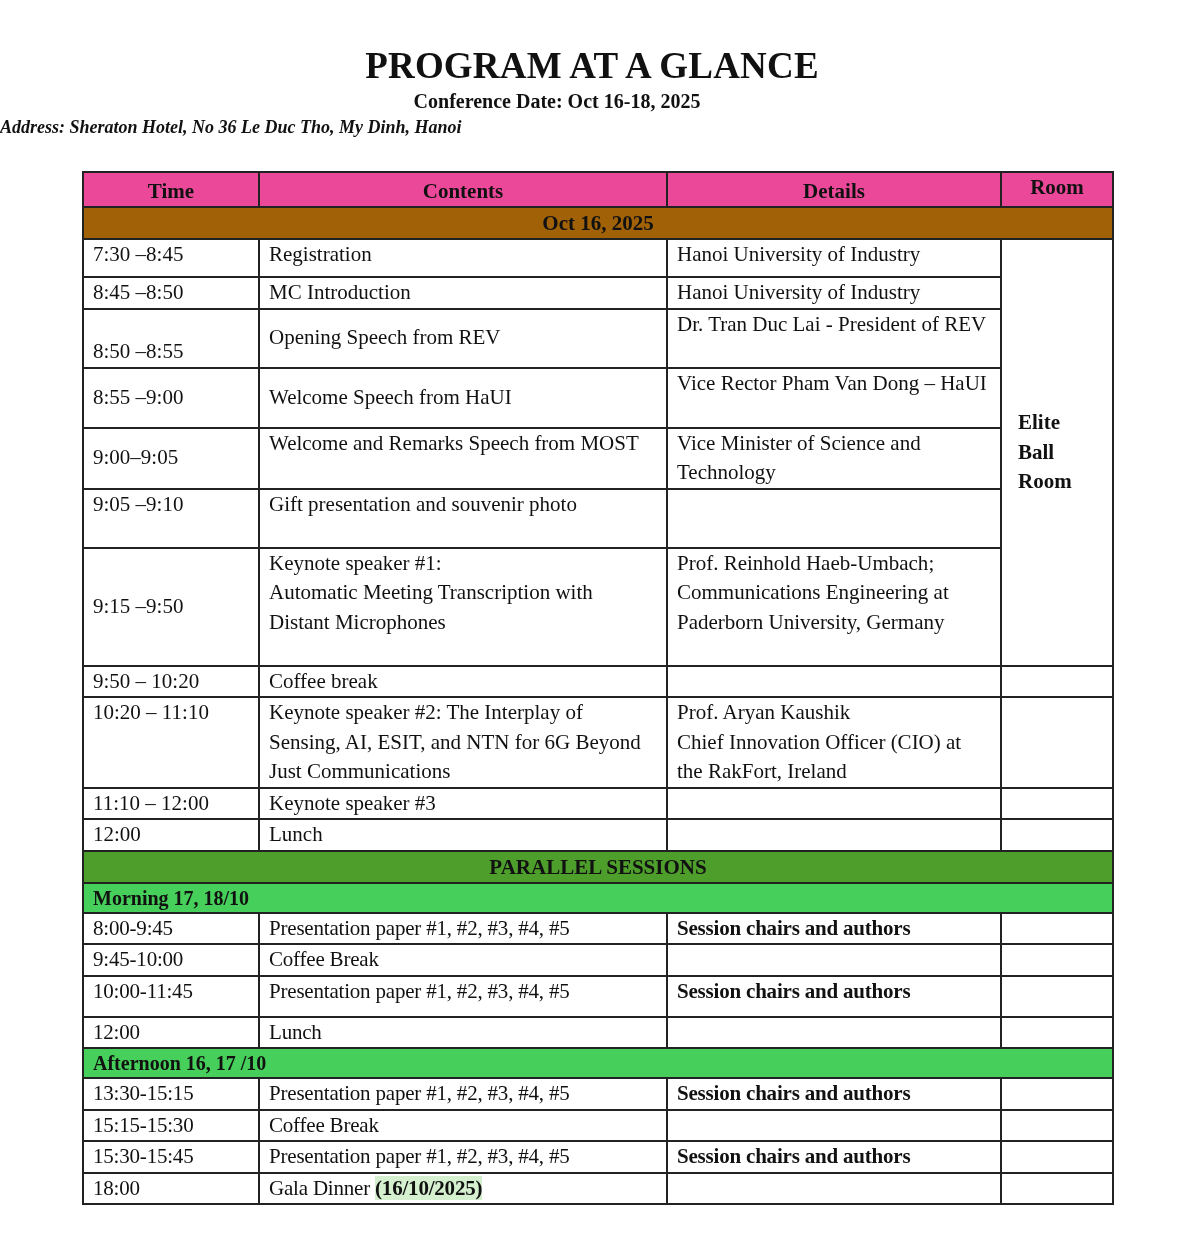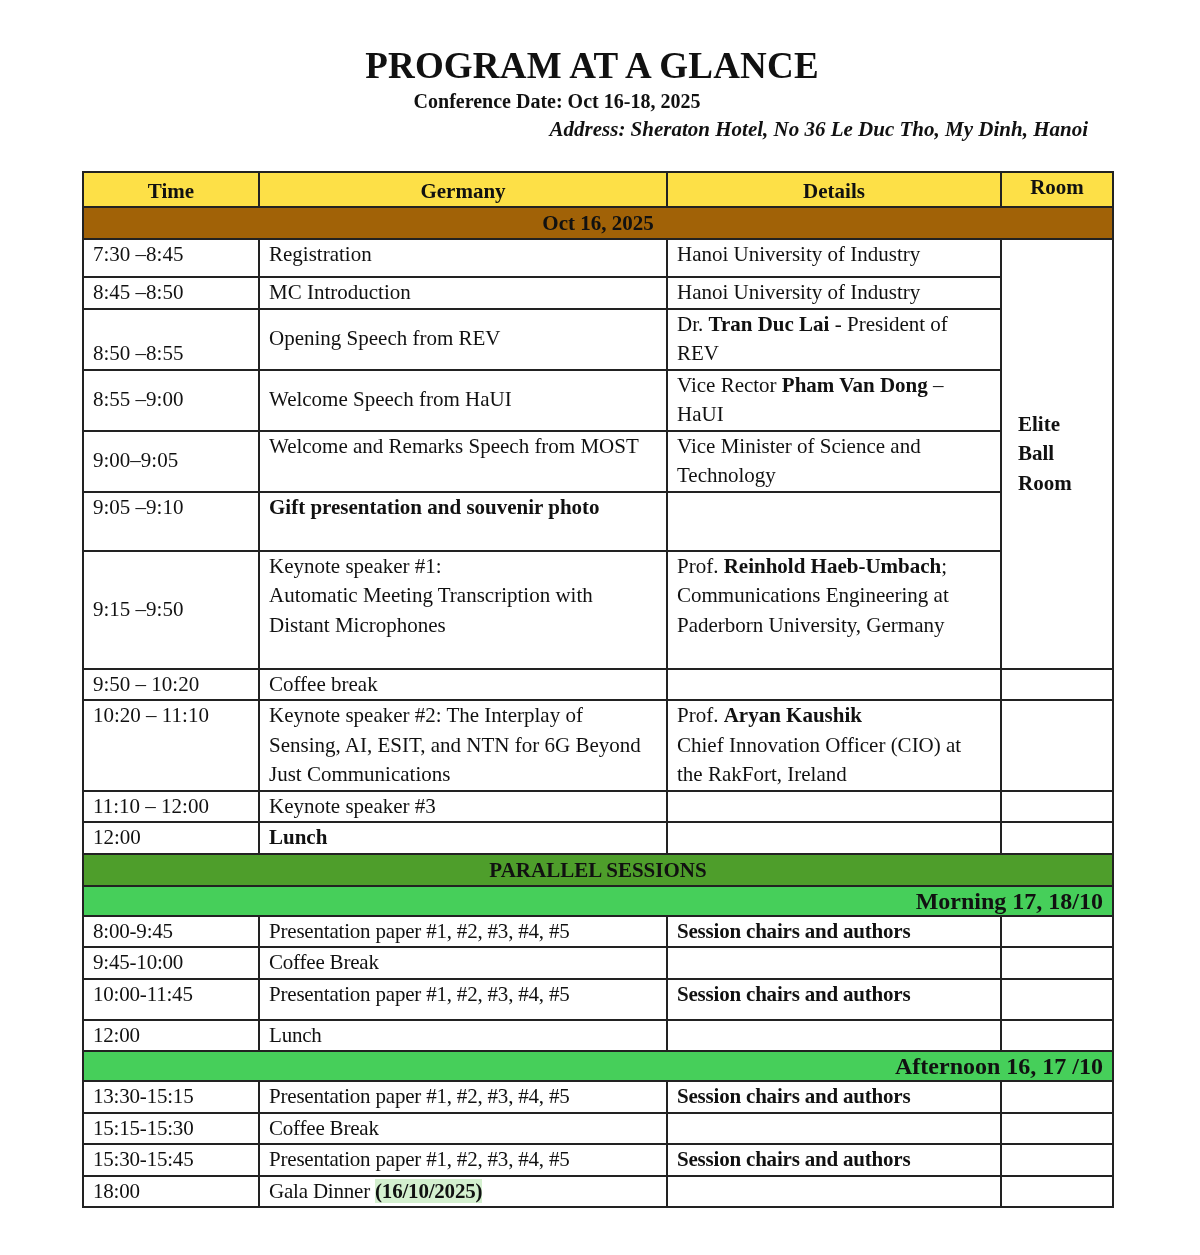--- a/index.html
+++ b/index.html
@@ -1,29 +1,29 @@
 <!DOCTYPE html>
 <html><head>
 <meta charset="utf-8">
 <style>
   html, body { margin: 0; padding: 0; background: #ffffff; }
   body { width: 1200px; height: 1255px; position: relative; font-family: "Liberation Serif", "DejaVu Serif", serif; color: #111; }
   .title { position: absolute; top: 44px; left: 0; width: 1088px; text-align: center; font-weight: bold; font-size: 37px; letter-spacing: 0.2px; padding-left: 48px; }
   .subtitle { position: absolute; top: 90px; left: 13px; width: 1088px; text-align: center; font-weight: bold; font-size: 20px; }
-  .address { position: absolute; top: 117px; left: 0; width: 1088px; text-align: right; font-weight: bold; font-style: italic; font-size: 21px; }
+  .address { position: absolute; top: 117px; left: 0; width: 1088px; text-align: left; font-weight: bold; font-style: italic; font-size: 18px; }
   table.prog { position: absolute; top: 171px; left: 82px; width: 1030px; border-collapse: collapse; table-layout: fixed; font-size: 21px; }
   table.prog td, table.prog th { border: 2px solid #222; padding: 0 9px; vertical-align: top; line-height: 29.5px; }
-  th { background: #fde047; font-weight: bold; font-size: 21px; height: 33px; vertical-align: bottom !important; }
+  th { background: #ec4899; font-weight: bold; font-size: 21px; height: 33px; vertical-align: bottom !important; }
   th.room { vertical-align: top !important; }
   col.c-time { width: 176px; } col.c-contents { width: 408px; } col.c-details { width: 334px; } col.c-room { width: 112px; }
   tr.day td { background: #a16207; text-align: center; font-weight: bold; height: 30px; line-height: 30px; }
   tr.parallel td { background: #4e9e2b; text-align: center; font-weight: bold; height: 30px; line-height: 30px; }
-  tr.sub td { background: #46cf5a; text-align: right; font-weight: bold; height: 28px; line-height: 28px; font-size: 24px; }
+  tr.sub td { background: #46cf5a; text-align: left; font-weight: bold; height: 28px; line-height: 28px; font-size: 20px; }
   td.room-cell { vertical-align: middle !important; font-weight: bold; padding-left: 16px !important; line-height: 29.5px; }
-  .b { font-weight: bold; margin-top: 15px; }
+  .b { font-weight: normal; margin-top: 15px; }
   .hl { background: #d4f0cf; font-weight: bold; }
   .vbot { vertical-align: bottom !important; }
   .vmid { vertical-align: middle !important; }
   .ps td { font-size: 21px; letter-spacing: -0.2px; }
   .ps td.det { font-weight: bold; }
 </style>
 </head>
 <body>
 
 <div class="title">PROGRAM AT A GLANCE</div>
@@ -33,21 +33,21 @@
 <table class="prog">
   <colgroup>
     <col class="c-time">
       <col class="c-contents">
       <col class="c-details">
       <col class="c-room">
   </colgroup>
   <thead>
     <tr>
       <th>Time</th>
-      <th>Germany</th>
+      <th>Contents</th>
       <th>Details</th>
       <th class="room">Room</th>
     </tr>
   </thead>
   <tbody>
     <tr class="day">
       <td colspan="4">Oct 16, 2025</td>
     </tr>
 
     <tr style="height:38px">

